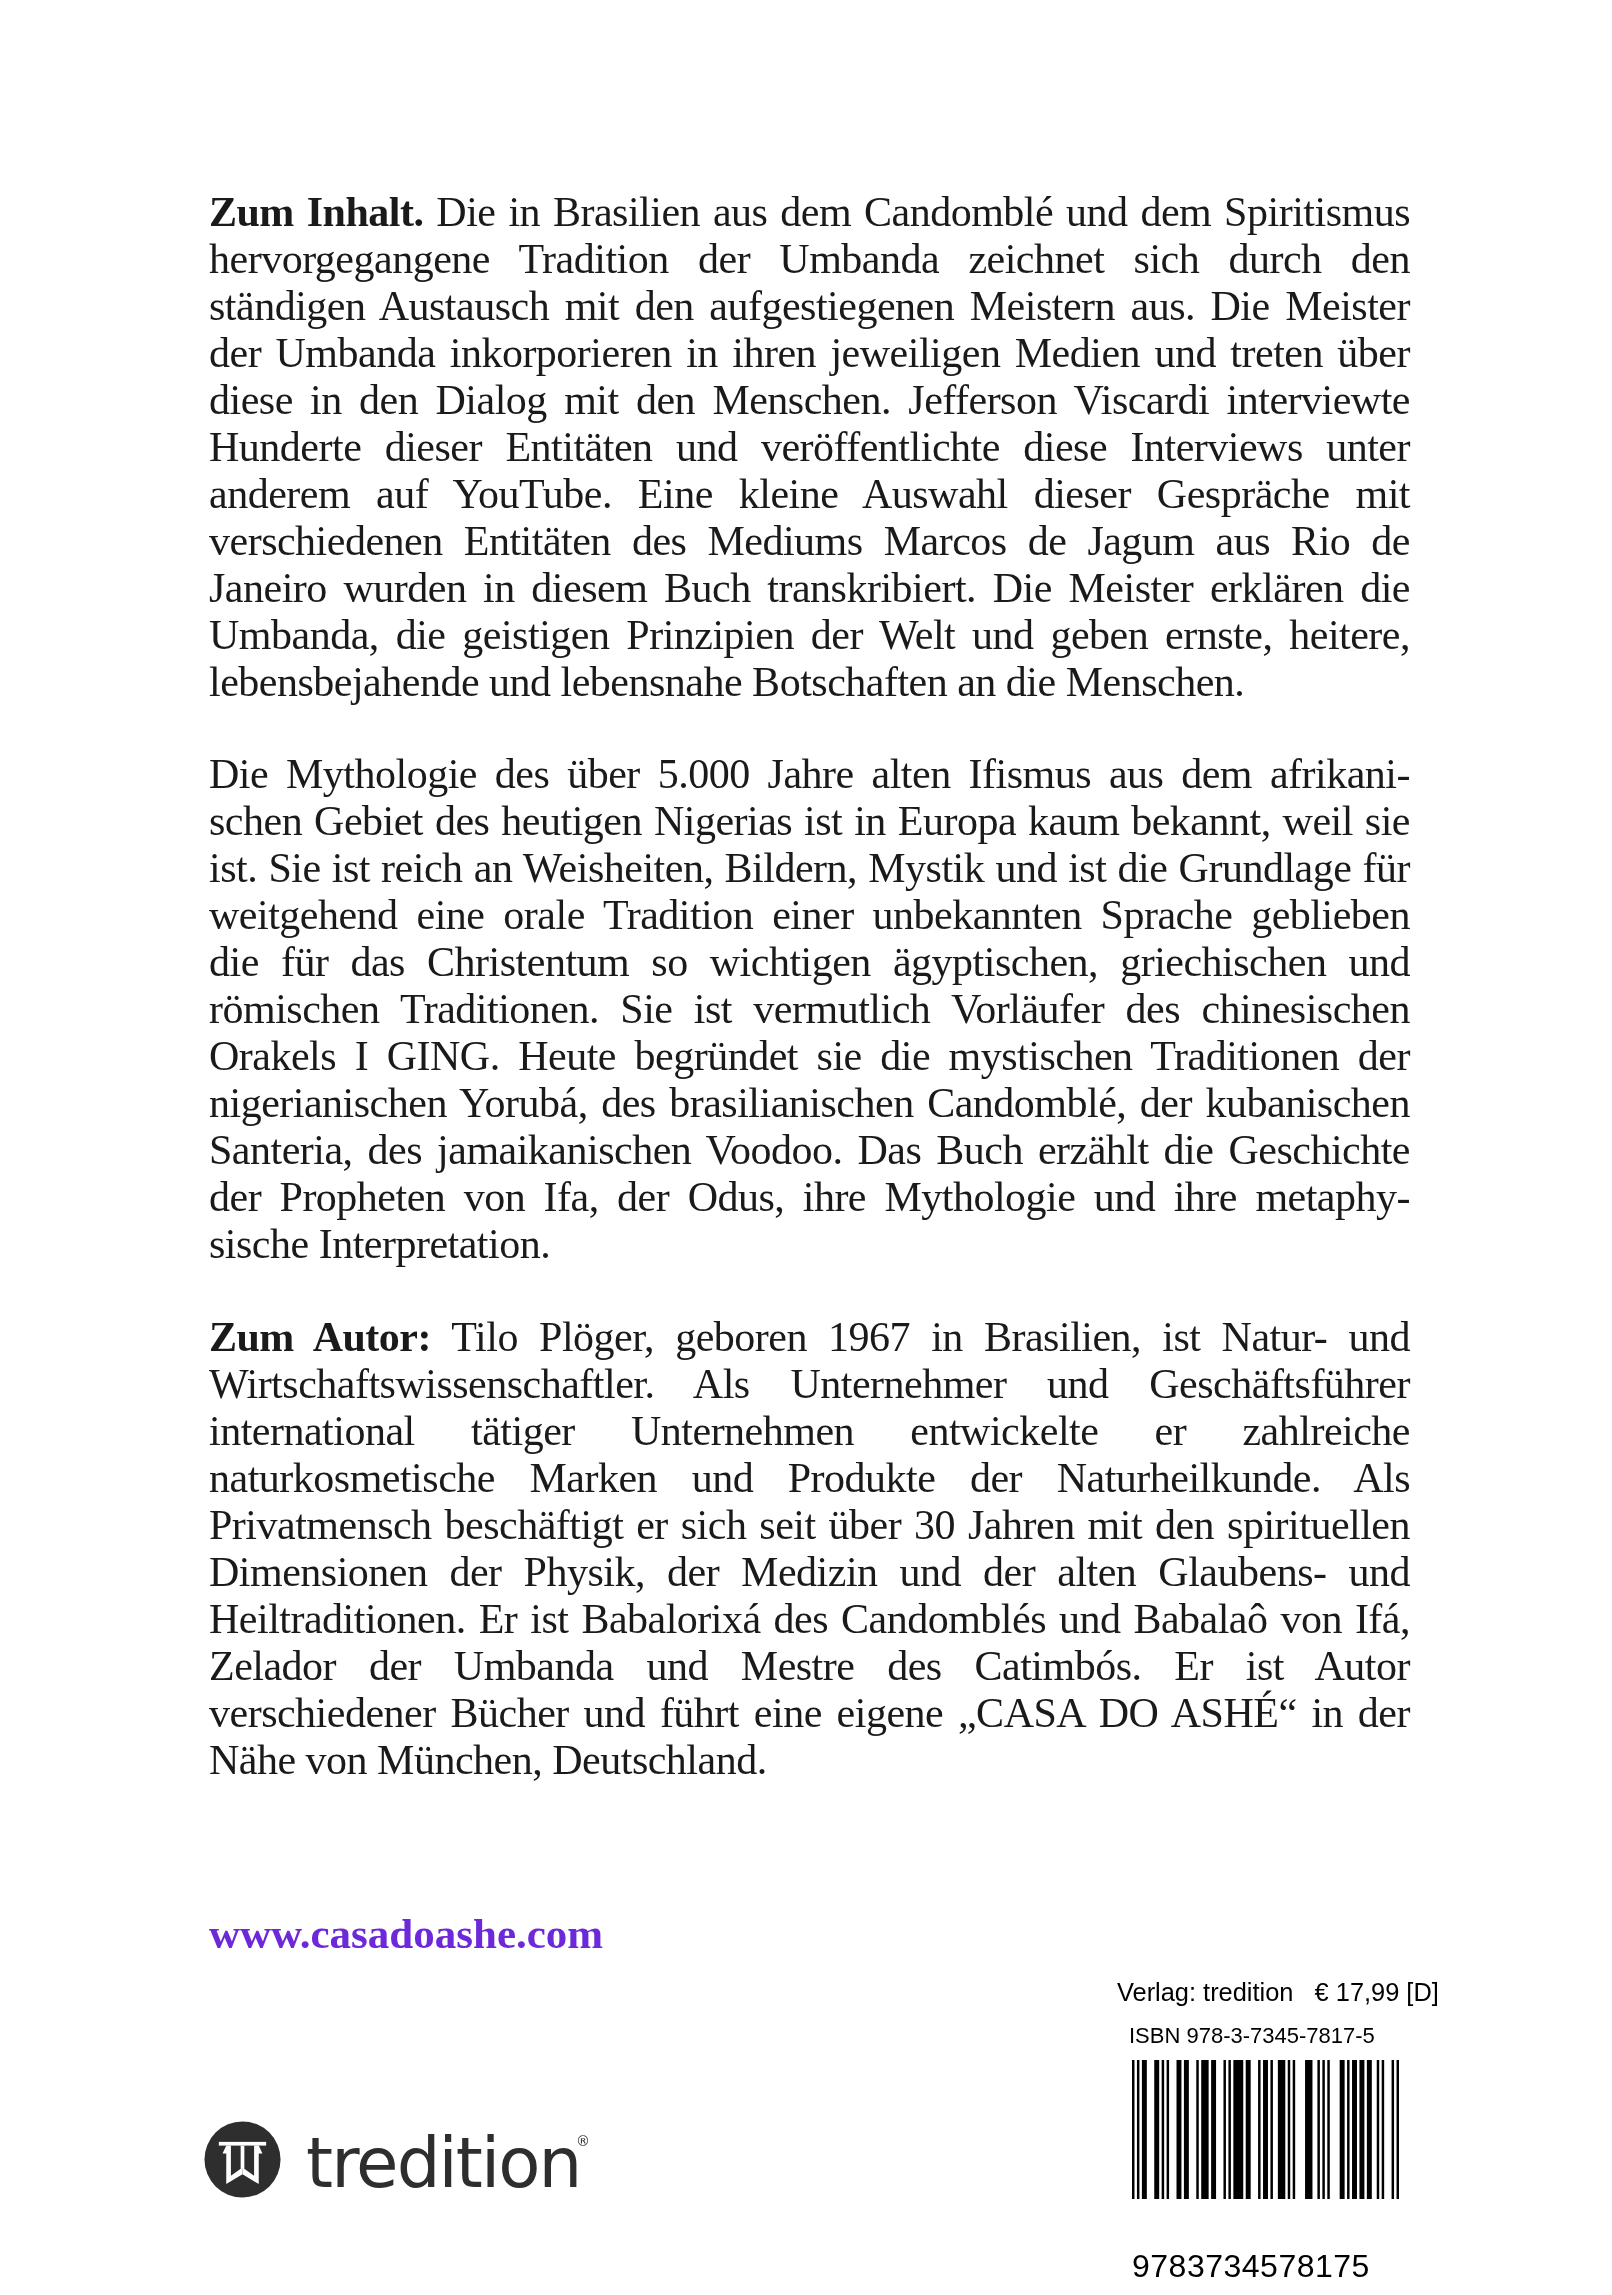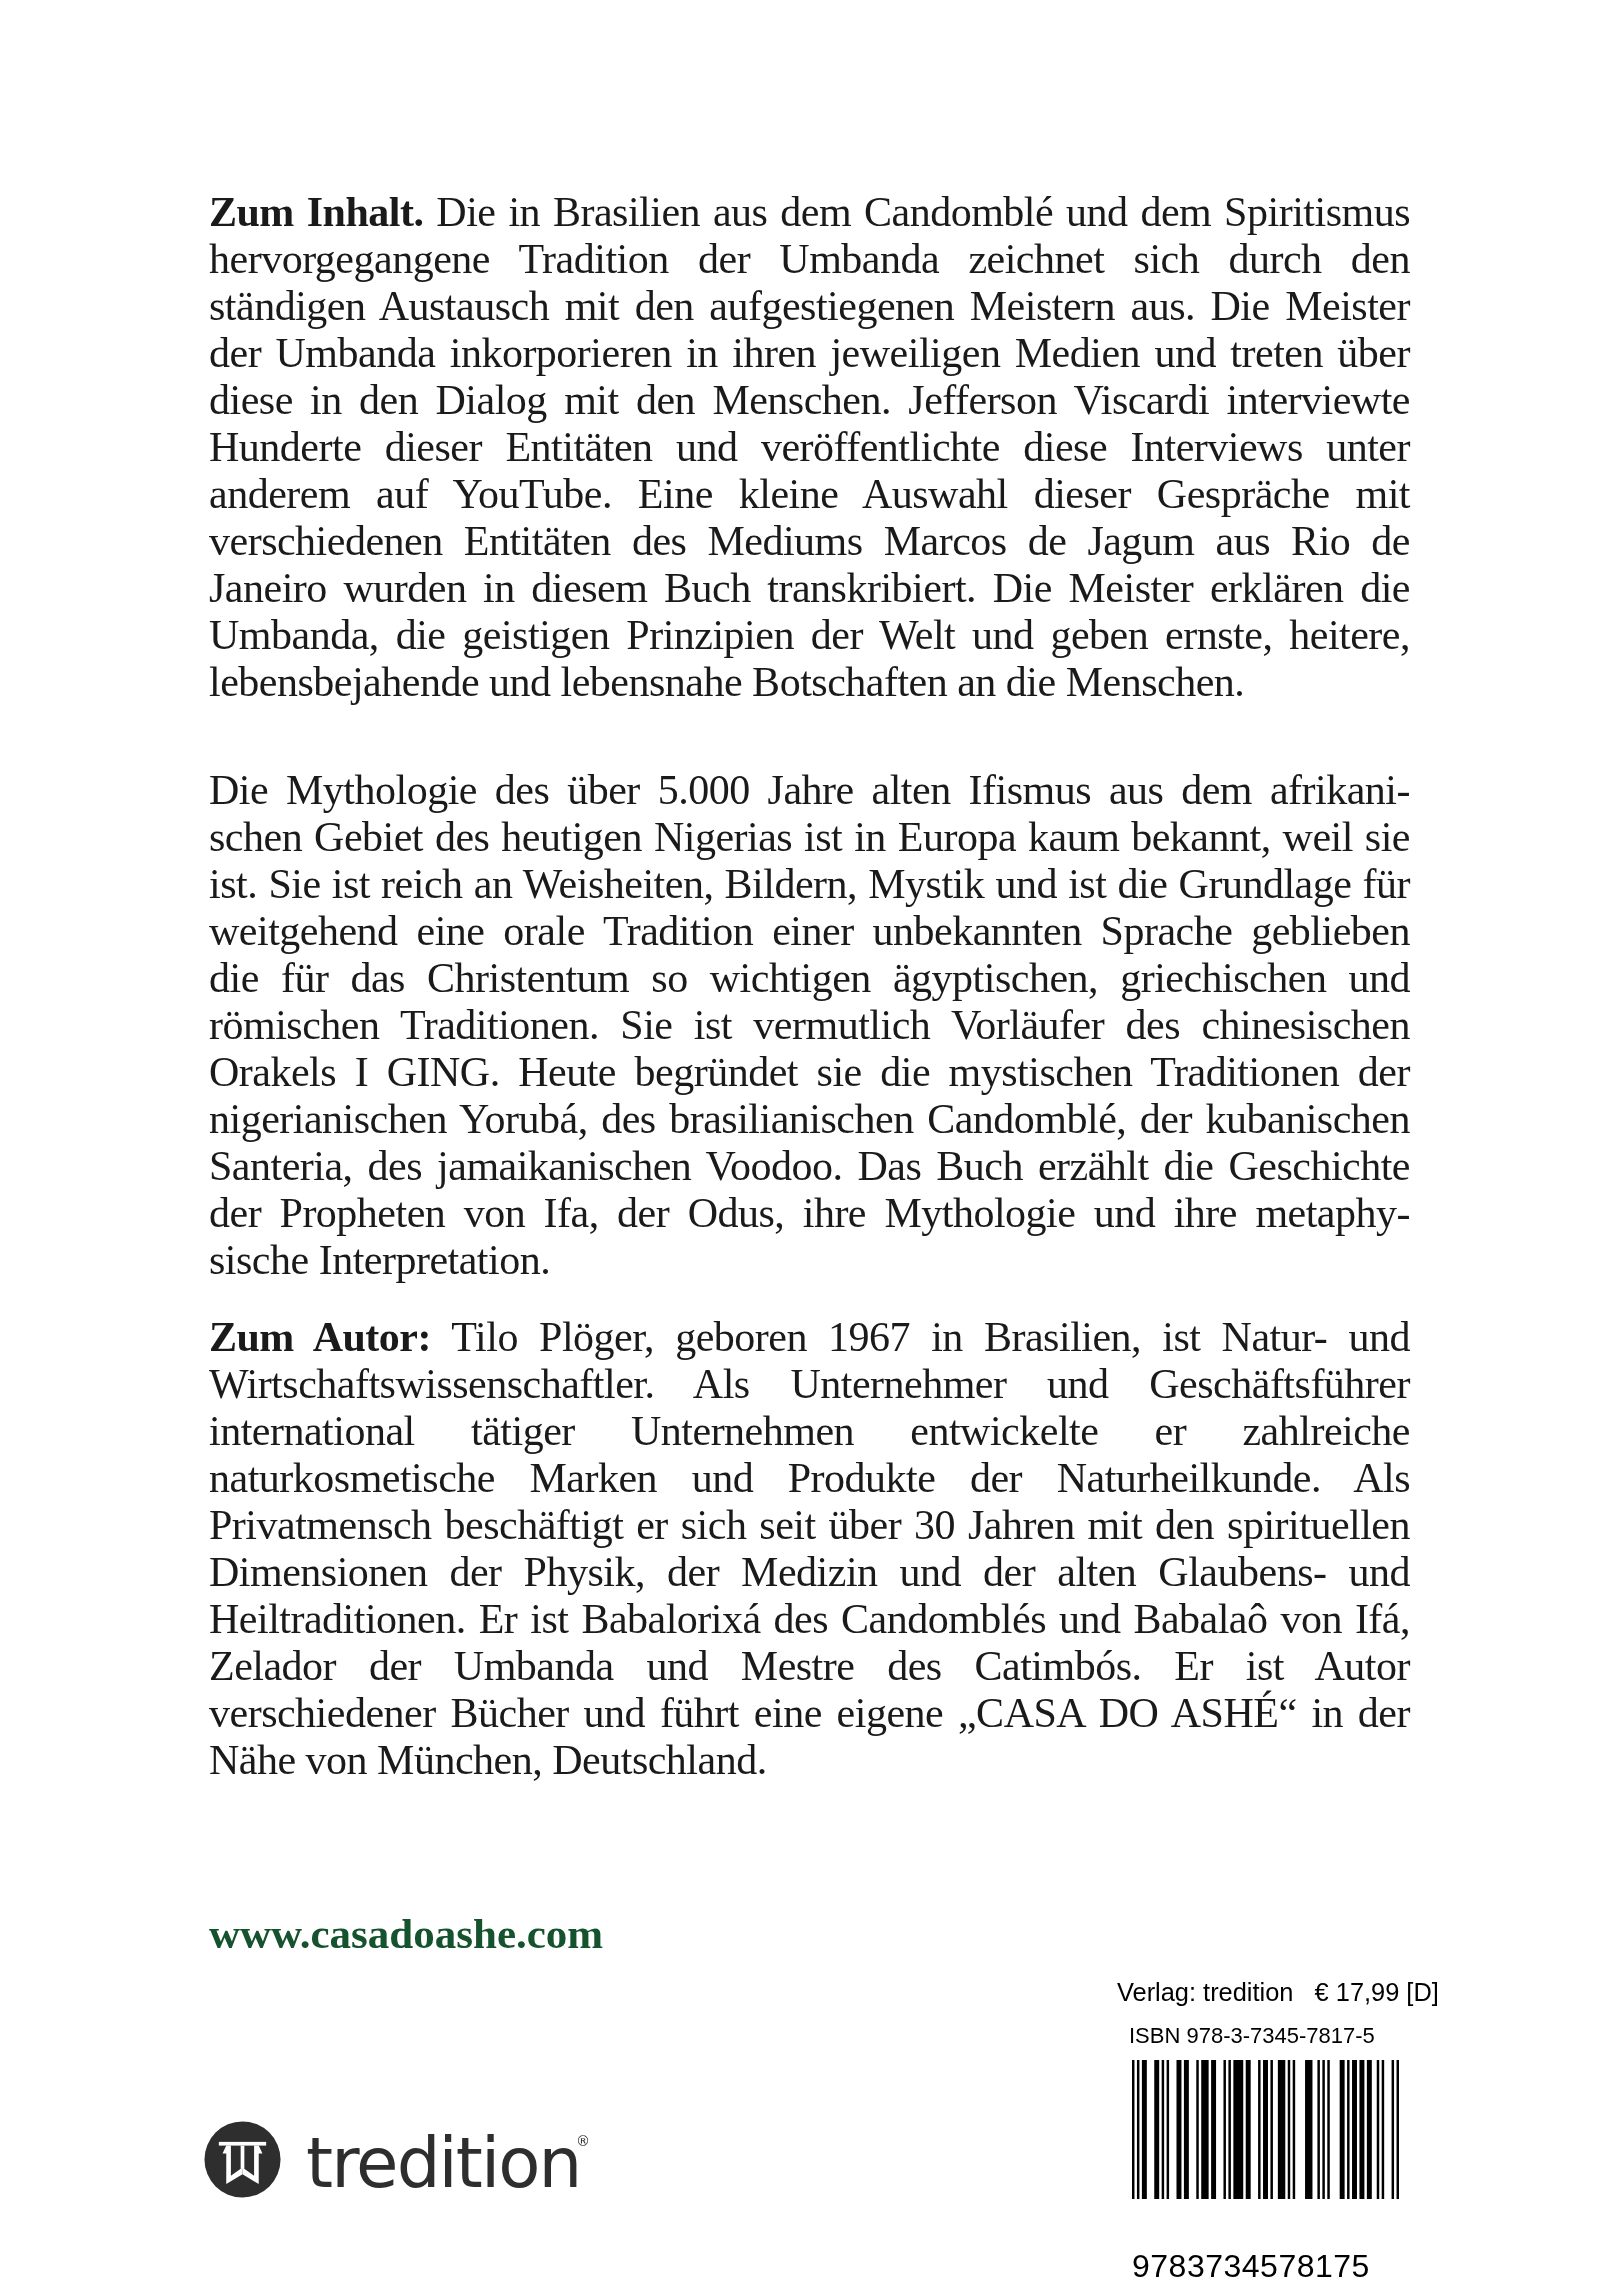--- a/index.html
+++ b/index.html
@@ -11,26 +11,26 @@
     font-size: 42px; line-height: 47px; color: #1a1a1a;
   }
   .line {
     display: block; height: 47px; white-space: nowrap;
     text-align: justify; text-align-last: justify;
     letter-spacing: -0.5px;
   }
   .line.last { text-align-last: left; }
   .bold { font-weight: bold; }
   .para-1 { top: 189px; }
-  .para-2 { top: 751px; margin-top: 16px; }
+  .para-2 { top: 751px; }
   .para-3 { top: 1314px; }
   .url {
     position: absolute; left: 209px; top: 1910px;
     font-family: "Liberation Serif", serif; font-weight: bold;
-    font-size: 43px; line-height: 47px; color: #14532d;
+    font-size: 43px; line-height: 47px; color: #6d28d9;
     text-decoration: none;
   }
   .price-line {
     position: absolute; left: 1117px; top: 1977px; width: 296px;
     font-family: "Liberation Sans", sans-serif; font-size: 25.4px;
     line-height: 30.5px; color: #000; white-space: pre;
   }
   .isbn-line {
     position: absolute; left: 1129px; top: 2021px; width: 278px;
     font-family: "Liberation Sans", sans-serif; font-size: 22px;

